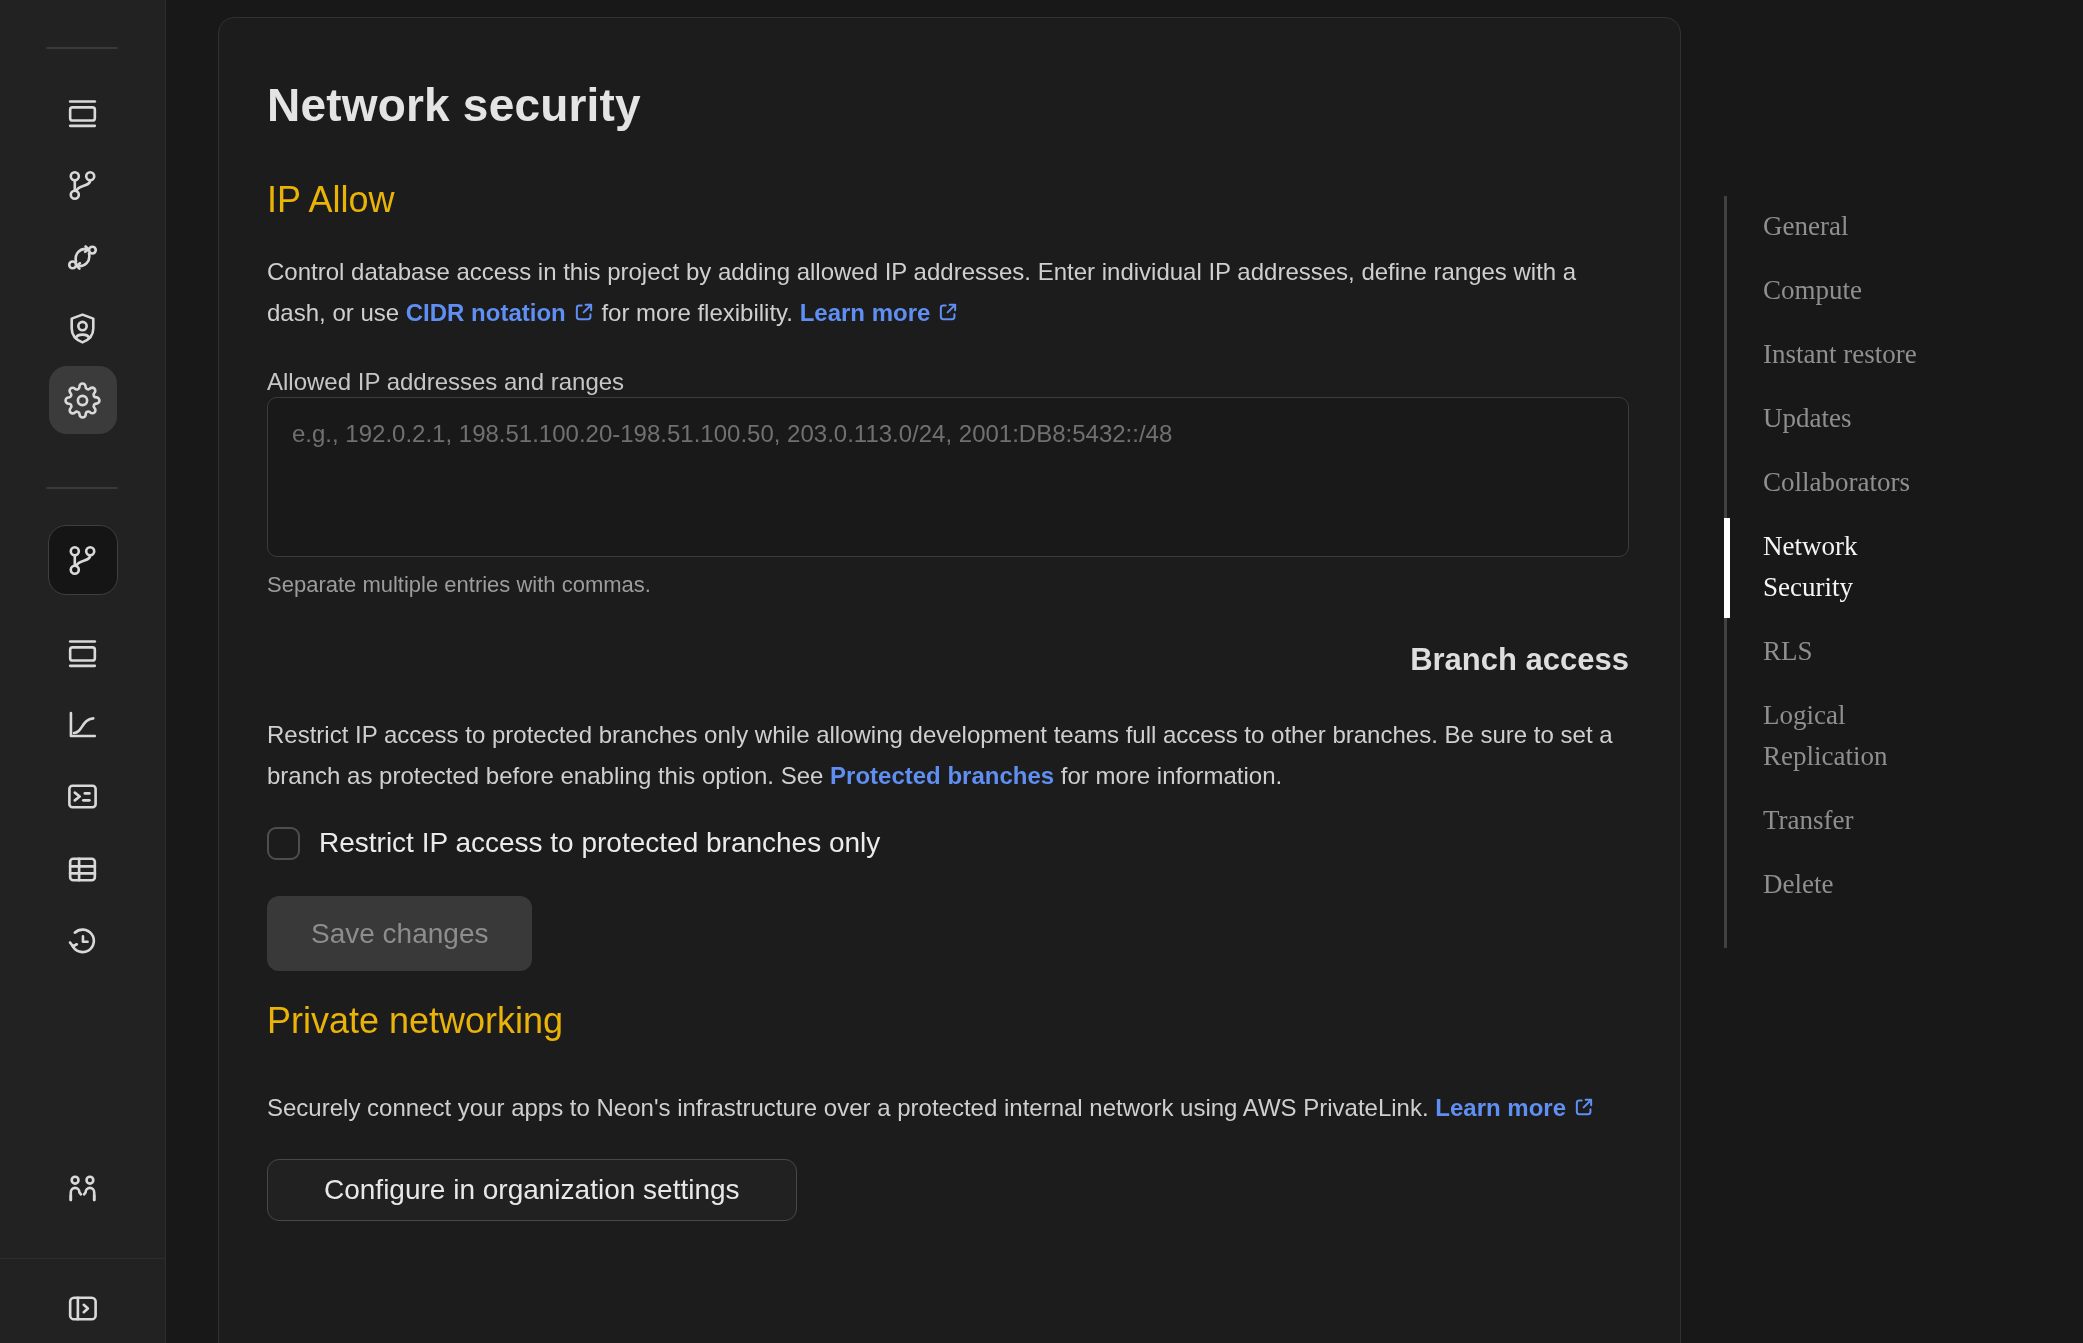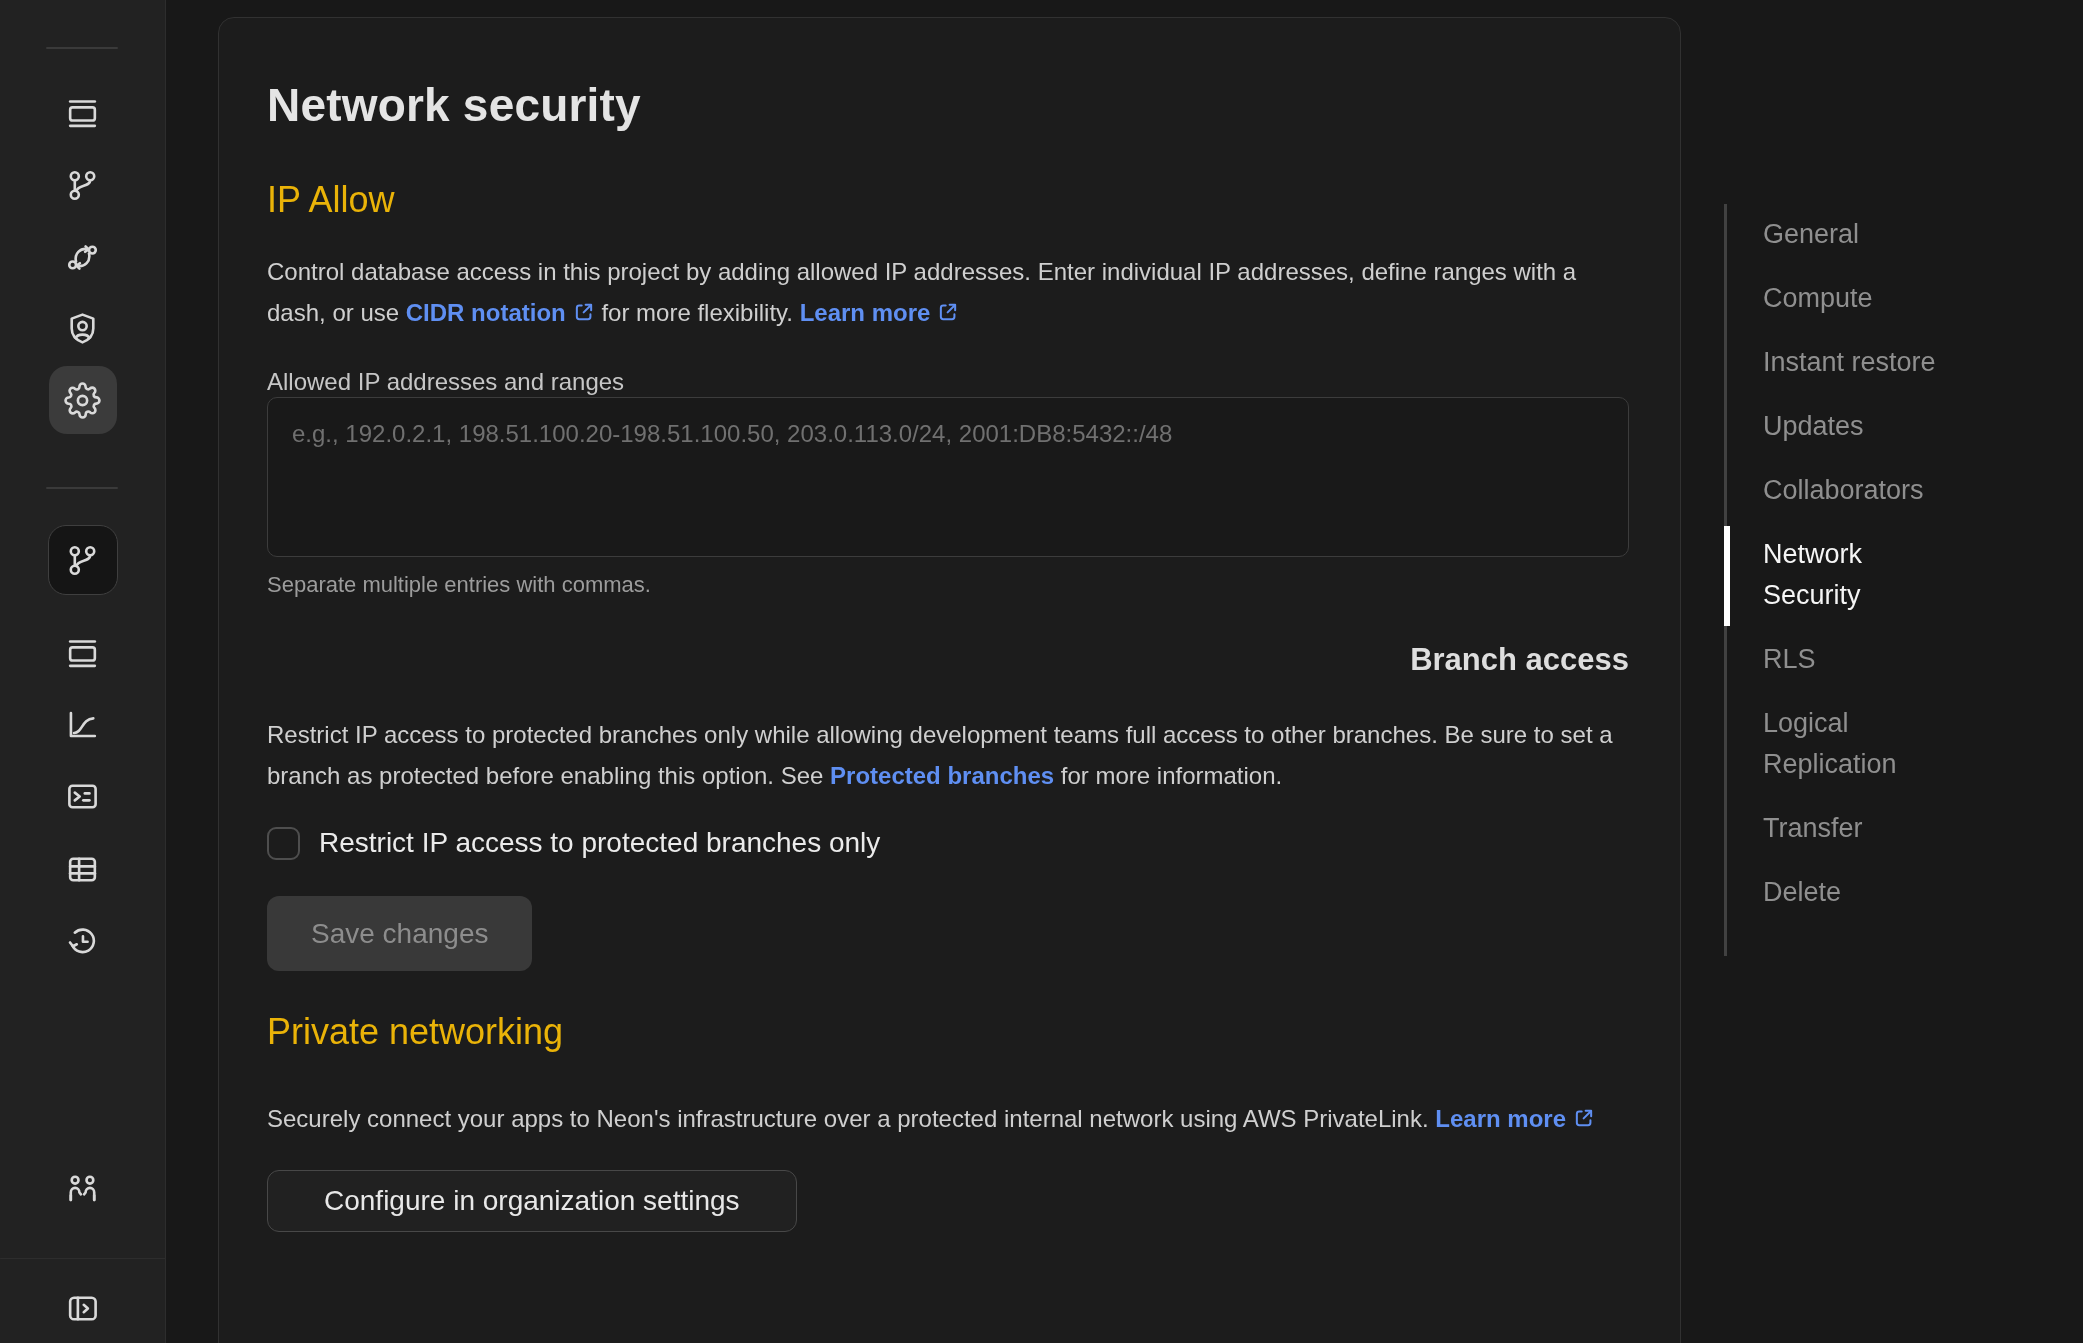--- a/index.html
+++ b/index.html
@@ -79,21 +79,21 @@
     margin-top:36px; height:75px; padding:0 44px; border:none; border-radius:12px;
     background:#393939; color:#8d8d8d; font-size:28px; font-weight:400;
     cursor:not-allowed;
   }
   .btn-outline {
     margin-top:31px; height:62px; padding:0 56px; border:1px solid #484848; border-radius:12px;
     background:#212121; color:#e8e8e8; font-size:28px; font-weight:400;
   }
 
   
-  .sidenav { position:absolute; left:1724px; top:204px; width:260px; }
+  .sidenav { position:absolute; left:1724px; top:196px; width:260px;font-family:Liberation Serif, serif; }
   .sidenav .rail-line { position:absolute; left:0; top:0; width:3px; height:752px; background:#414141; }
   .sidenav .items { padding:10px 0 0 39px; display:flex; flex-direction:column; gap:23px; }
   .nav-item {
     position:relative; font-size:27px; line-height:41px; color:var(--nav_inactive,#8f8f8f);
     max-width:185px; cursor:pointer;
   }
   .nav-item.active { color:var(--nav_active,#f5f5f5); }
   .nav-item.active::before {
     content:""; position:absolute; left:-39px; top:-8px; bottom:-10px; width:6px;
     background:var(--active_marker,#ffffff);
@@ -254,21 +254,21 @@
       </p>
 
       <div class="check-row">
         <span class="checkbox"></span>
         <span class="check-label">Restrict IP access to protected branches only</span>
       </div>
 
       <button class="btn-save" disabled="">Save changes</button>
 
       
-      <h2 class="section" style="margin-top:39px">Private networking</h2>
+      <h2 class="section" style="margin-top:28px">Private networking</h2>
       <p class="body mt38">
         <span>Securely connect your apps to Neon's infrastructure over a protected internal network using AWS PrivateLink. </span><a class="link"><span>Learn more</span><span class="ext-icon"><svg viewBox="0 0 24 24">
                 <path d="M9.5 5 H6.8 C5.3 5 4.2 6.1 4.2 7.6 v9.6 c0 1.5 1.1 2.6 2.6 2.6 h9.6 c1.5 0 2.6-1.1 2.6-2.6 V14.5"></path>
                 <polyline points="13.8,4.2 19.8,4.2 19.8,10.2"></polyline>
                 <line x1="19.4" y1="4.6" x2="11.6" y2="12.4"></line>
               </svg></span></a>
       </p>
 
       <button class="btn-outline">Configure in organization settings</button>
     </div>

